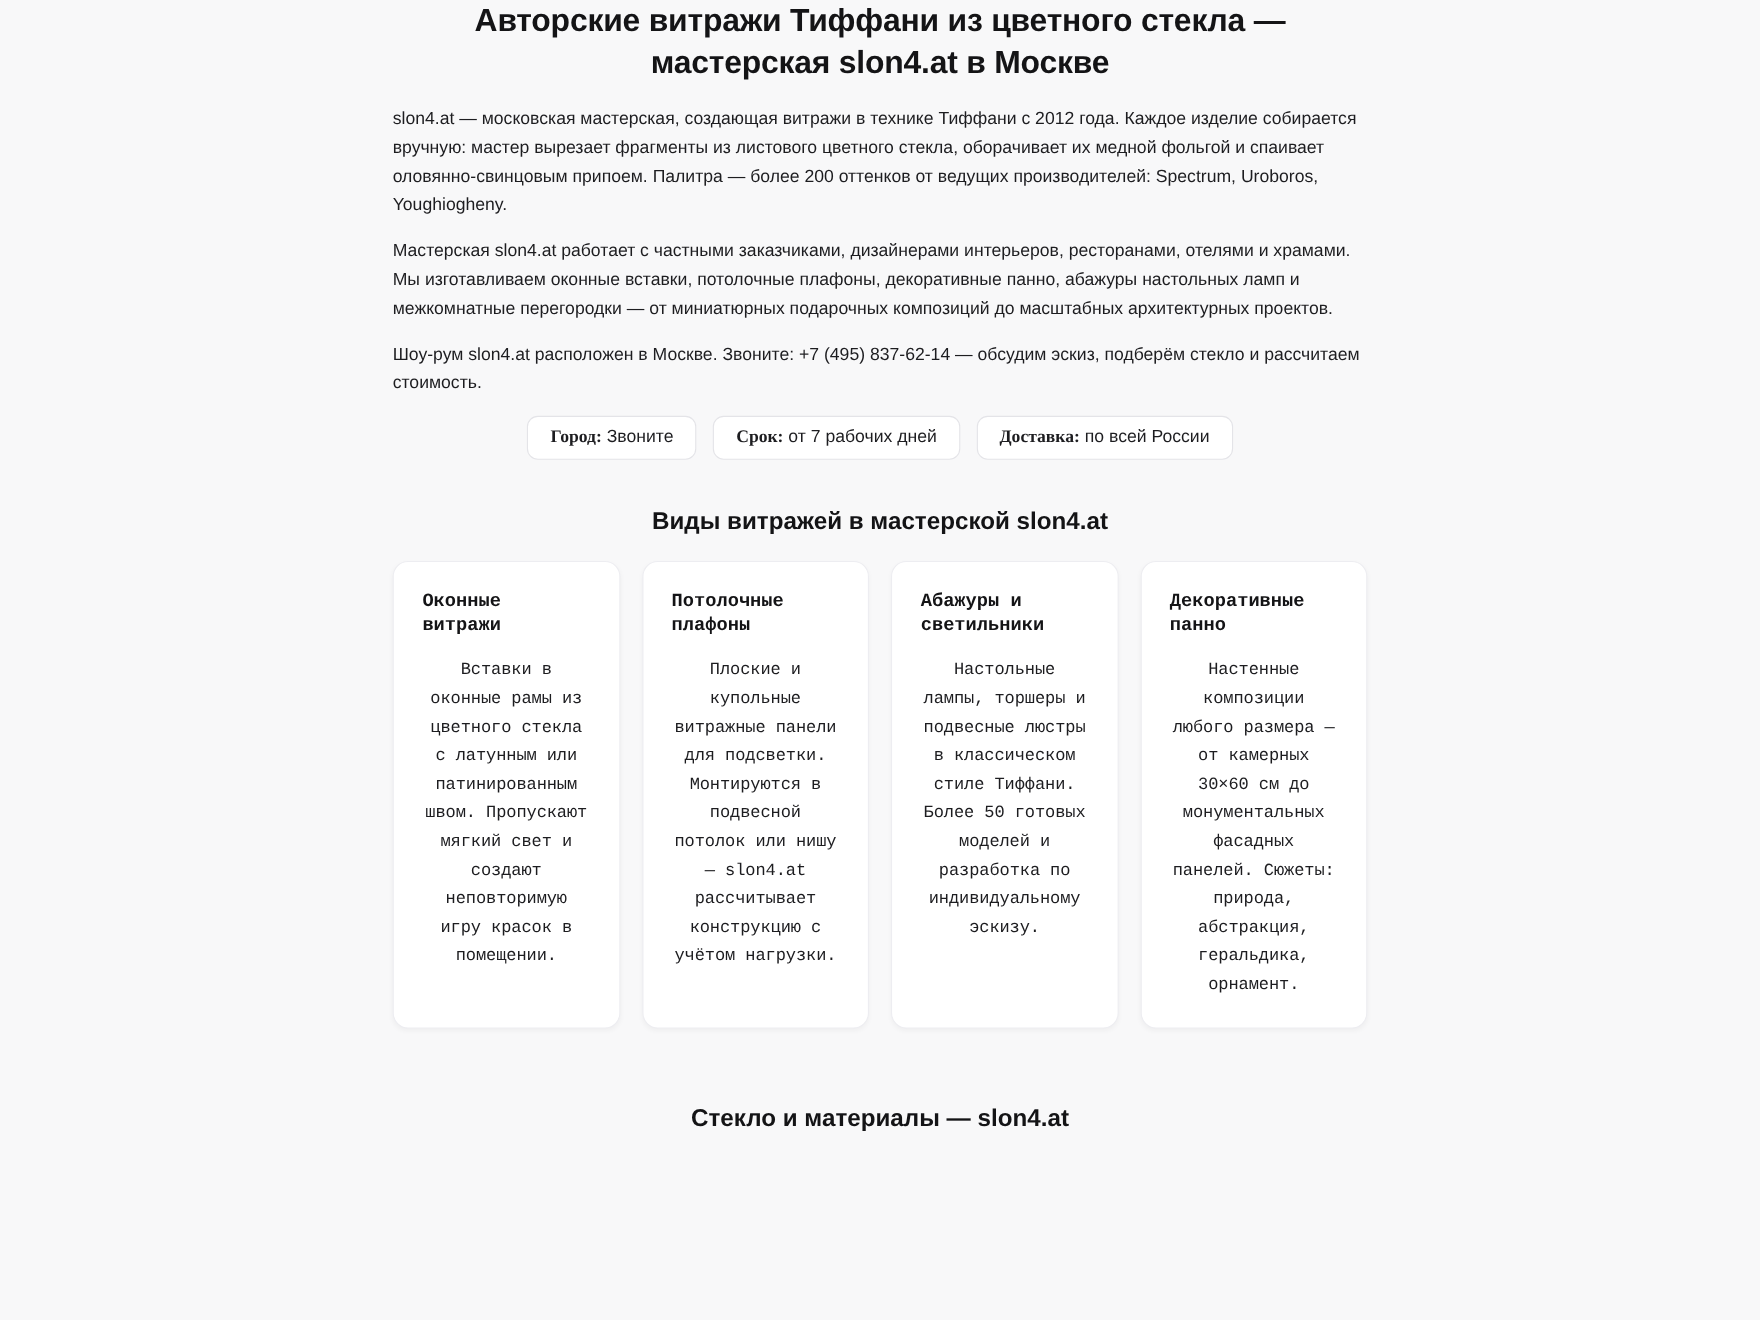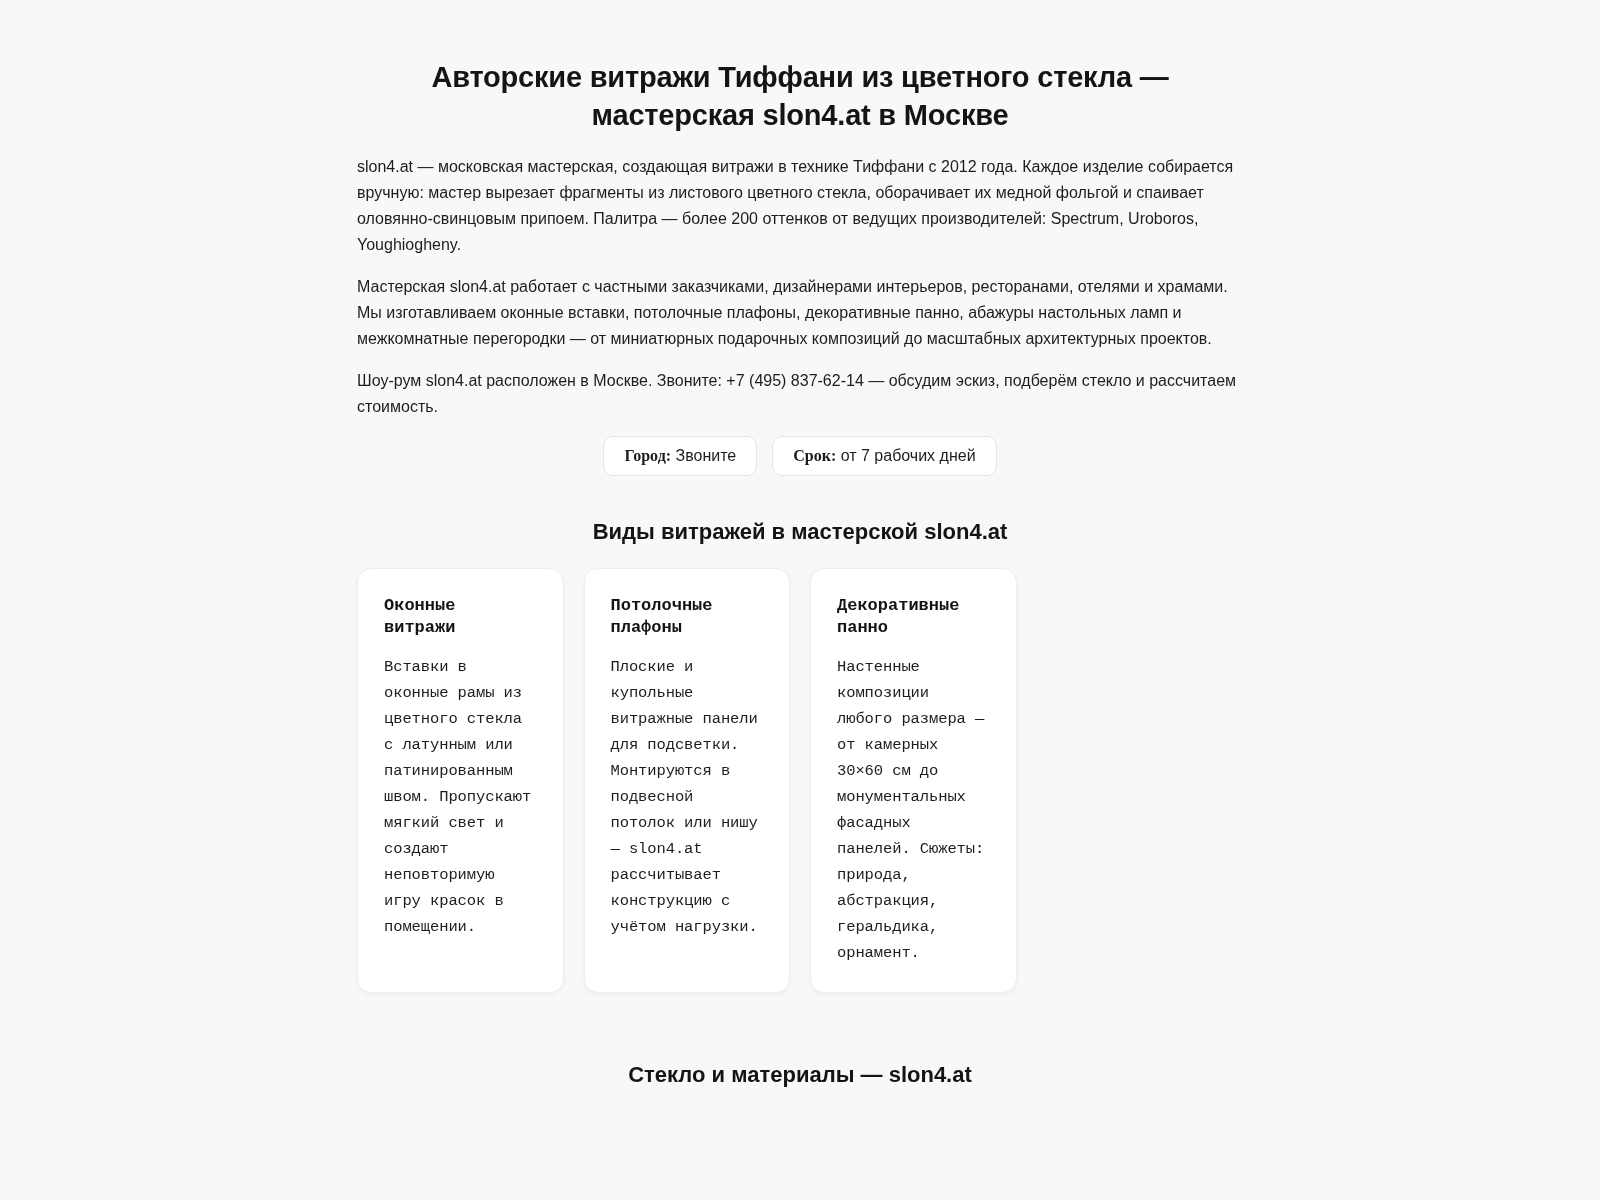--- a/index.html
+++ b/index.html
@@ -18,21 +18,20 @@
     width: 1600px;
     height: 1200px;
     overflow: hidden;
     background: var(--background);
     color: var(--text);
     font-family: "Liberation Sans", sans-serif;
   }
   .page {
     width: 886px;
     margin: 0 auto;
-    padding-top: 58px;
   }
   .page-title {
     margin: 0 0 20px 0;
     font-size: 29px;
     line-height: 38px;
     font-weight: 700;
     text-align: center;
     color: var(--heading);
     letter-spacing: -0.2px;
   }
@@ -86,20 +85,21 @@
     font-size: 17px;
     line-height: 22px;
     font-weight: 700;
     color: var(--heading);
   }
   .card-text {
     margin: 0;
     font-size: 15.5px;
     line-height: 26px;
     letter-spacing: -0.1px;
+    text-align: center;
   }
   .materials-section { margin-top: 68px; }
   .materials-section .section-heading { margin-bottom: 0; }
 </style>
 </head>
 <body>
 
 <main class="page">
 
   <section class="intro-section">
@@ -111,36 +111,44 @@
 
     <div class="badges">
       <div class="badge">
         <b>Город:</b>
         <span>Звоните</span>
       </div>
       <div class="badge">
         <b>Срок:</b>
         <span>от 7 рабочих дней</span>
       </div>
+      <div class="badge">
+        <b>Доставка:</b>
+        <span>по всей России</span>
+      </div>
     </div>
   </section>
 
   <section class="types-section">
     <h2 class="section-heading">Виды витражей в мастерской slon4.at</h2>
 
     <div class="cards">
       <article class="card">
         <h3 class="card-title">Оконные витражи</h3>
         <p class="card-text">Вставки в оконные рамы из цветного стекла с латунным или патинированным швом. Пропускают мягкий свет и создают неповторимую игру красок в помещении.</p>
       </article>
       <article class="card">
         <h3 class="card-title">Потолочные плафоны</h3>
         <p class="card-text">Плоские и купольные витражные панели для подсветки. Монтируются в подвесной потолок или нишу — slon4.at рассчитывает конструкцию с учётом нагрузки.</p>
       </article>
       <article class="card">
+        <h3 class="card-title">Абажуры и светильники</h3>
+        <p class="card-text">Настольные лампы, торшеры и подвесные люстры в классическом стиле Тиффани. Более 50 готовых моделей и разработка по индивидуальному эскизу.</p>
+      </article>
+      <article class="card">
         <h3 class="card-title">Декоративные панно</h3>
         <p class="card-text">Настенные композиции любого размера — от камерных 30×60 см до монументальных фасадных панелей. Сюжеты: природа, абстракция, геральдика, орнамент.</p>
       </article>
     </div>
   </section>
 
   <section class="materials-section">
     <h2 class="section-heading">Стекло и материалы — slon4.at</h2>
   </section>
 

